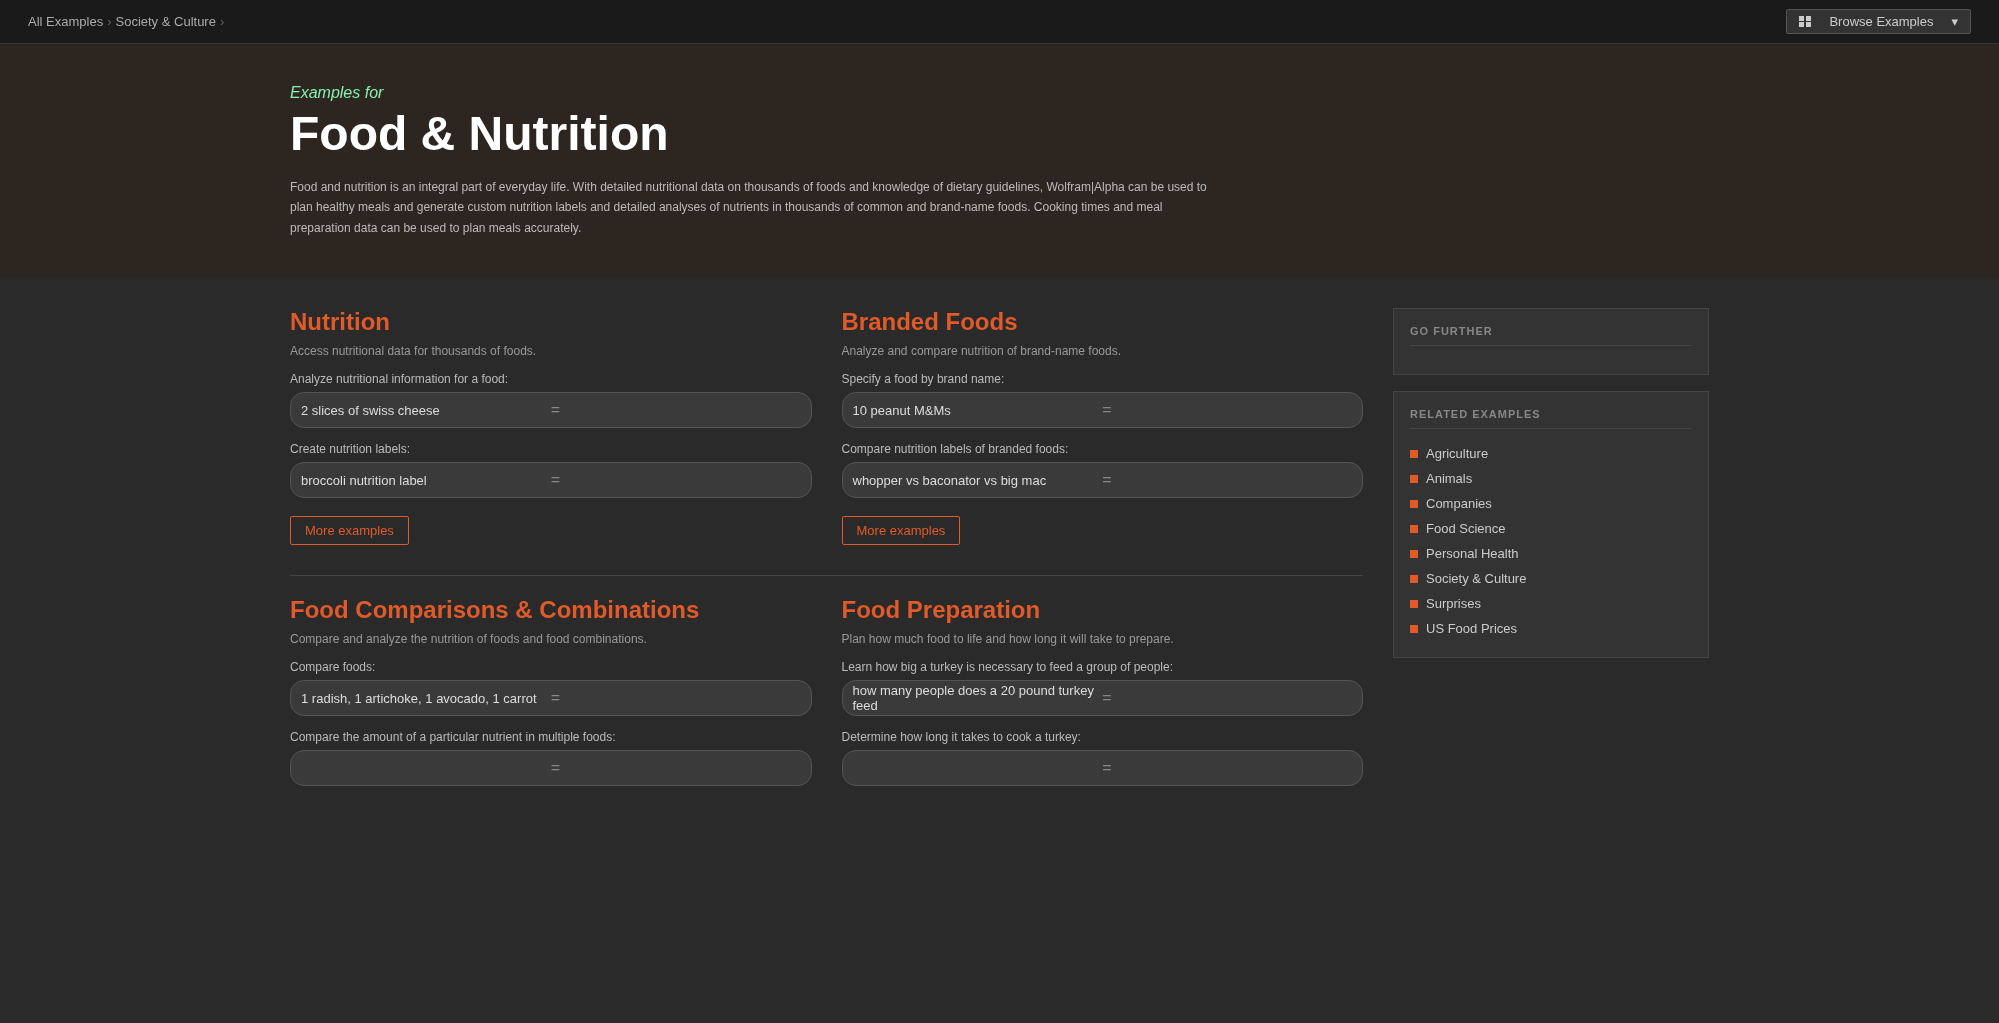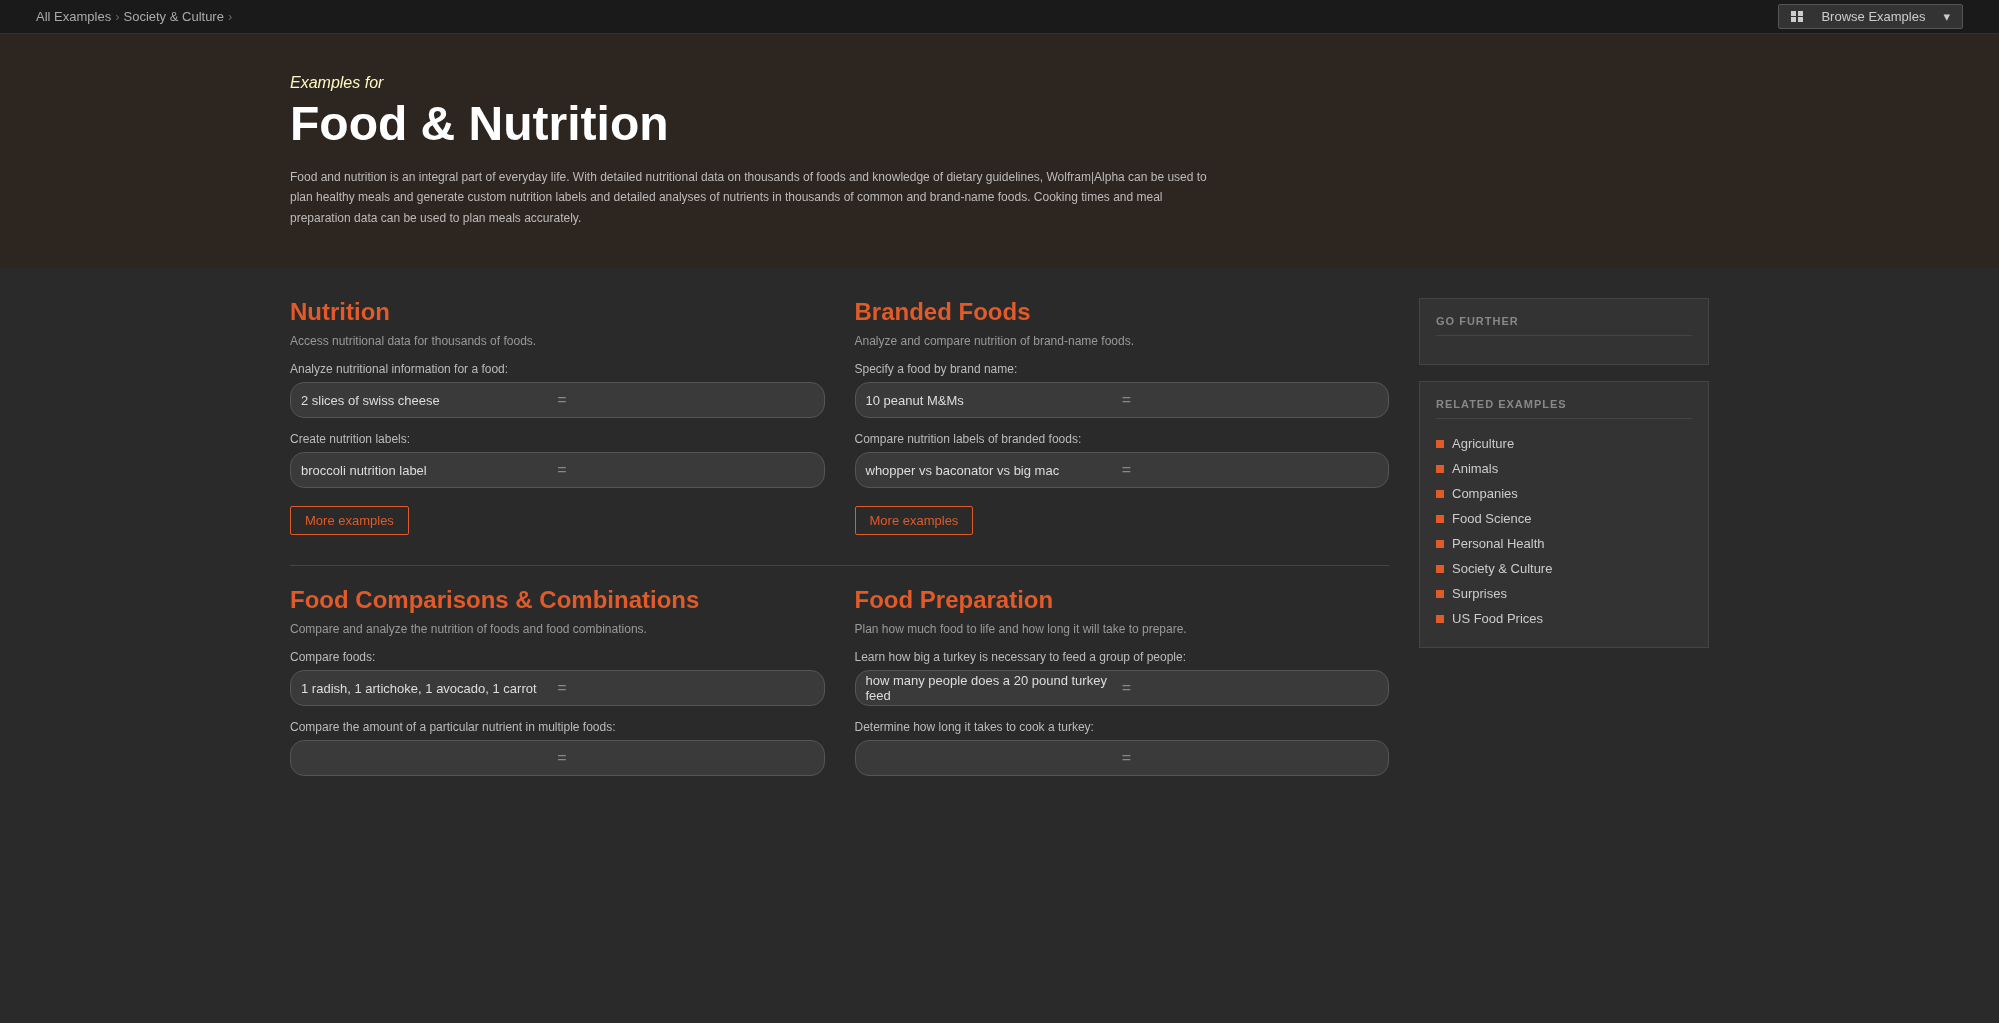--- a/index.html
+++ b/index.html
@@ -4,22 +4,22 @@
   <style>
     * { box-sizing: border-box; margin: 0; padding: 0; }
     body { font-family: 'Helvetica Neue', Arial, sans-serif; background: #2a2a2a; color: #ccc; font-size: 14px; }
 
     
     .top-nav {
       background: #1a1a1a;
       display: flex;
       align-items: center;
       justify-content: space-between;
-      padding: 0 36px;
-      height: 34px;
+      padding: 0 28px;
+      height: 44px;
       border-bottom: 1px solid #333;
     }
     .breadcrumb {
       display: flex;
       align-items: center;
       gap: 4px;
       color: #aaa;
       font-size: 13px;
     }
     .breadcrumb a {
@@ -52,21 +52,21 @@
       height: 5px;
     }
 
     
     .hero {
       background: #2d2520;
       padding: 40px 290px 40px 290px;
     }
     .hero .examples-for {
       font-style: italic;
-      color: #fef9c3;
+      color: #86efac;
       font-size: 16px;
       margin-bottom: 4px;
     }
     .hero h1 {
       font-size: 48px;
       font-weight: bold;
       color: #fff;
       margin-bottom: 16px;
     }
     .hero p {
@@ -146,21 +146,21 @@
     }
 
     .section-divider {
       border: none;
       border-top: 1px solid #444;
       margin: 20px 0;
     }
 
     
     .sidebar {
-      width: 290px;
+      width: 316px;
       flex-shrink: 0;
     }
     .sidebar-box {
       background: #333;
       border: 1px solid #444;
       padding: 16px;
       margin-bottom: 16px;
     }
     .sidebar-box h3 {
       font-size: 11px;

